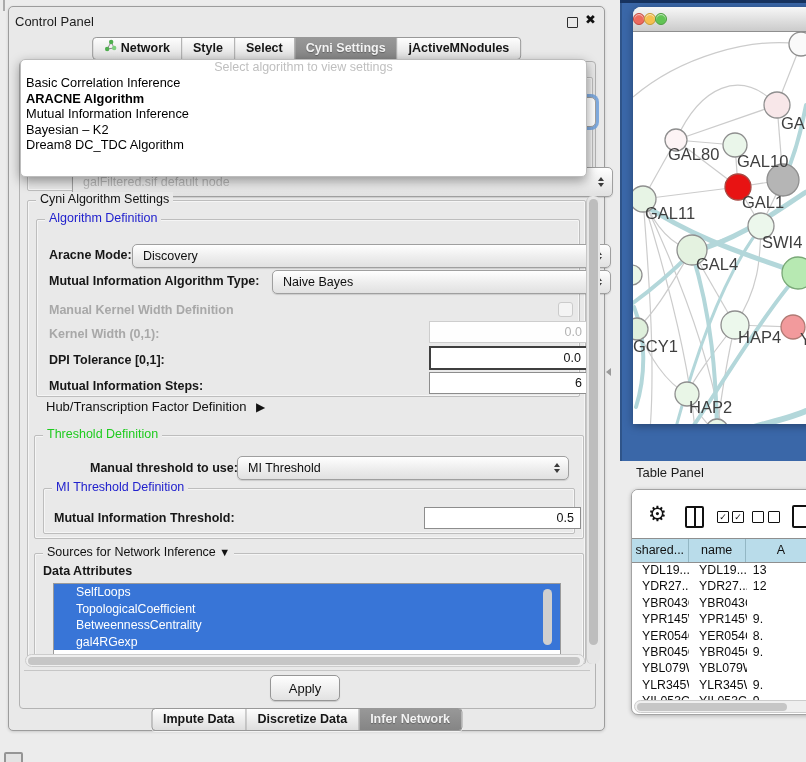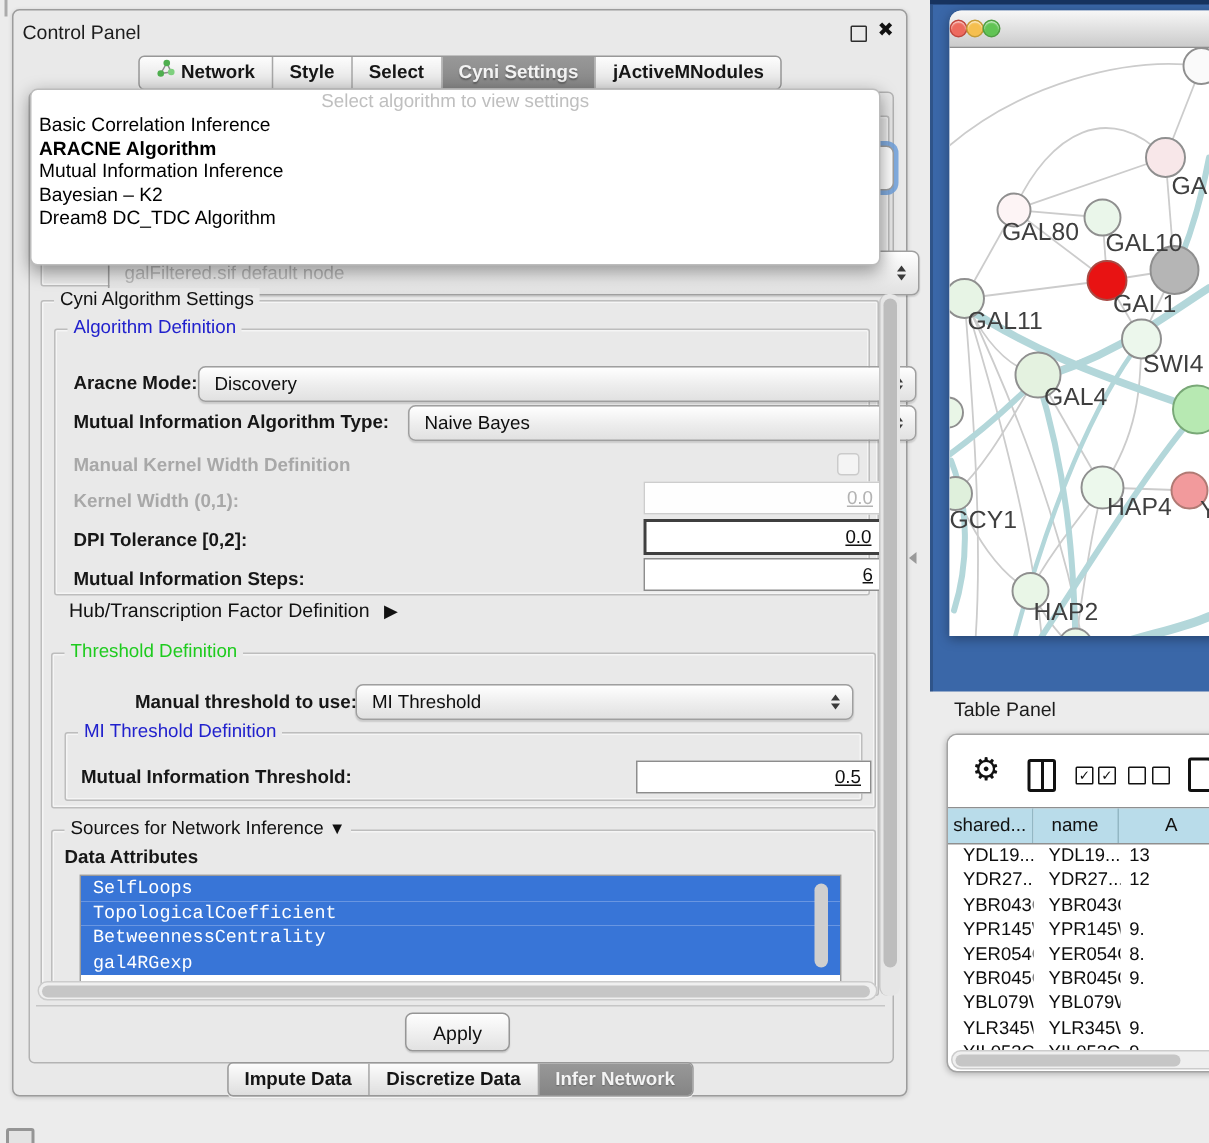--- a/index.html
+++ b/index.html
@@ -39,33 +39,33 @@
   #popup{left:0px;top:-3px;width:565px;height:116px;background:#fff;border:1px solid #bcbcbc;border-radius:5px;
          box-shadow:0 4px 12px rgba(0,0,0,.4);z-index:60;overflow:hidden;}
   #popup .prompt{height:15px;line-height:15px;text-align:center;font-size:12.5px;color:#bfbfbf;}
   #popup .opt{height:15.6px;line-height:15.6px;font-size:12.8px;padding-left:5px;color:#000;white-space:nowrap;}
   #popup .opt.bold{font-weight:bold;}
 
   .lbl{font-size:12.5px;font-weight:bold;color:#171717;white-space:nowrap;}
   .lbl.dis{color:#a8a8a8;}
   .plain{font-size:13px;color:#111;white-space:nowrap;}
   .field{background:#fff;border:1px solid #8d8d8d;font-size:12.5px;color:#111;
-         display:flex;align-items:center;justify-content:flex-end;padding:0 6px;text-decoration:underline;}
+         display:flex;align-items:center;justify-content:flex-end;padding:0 6px;}
   .field.dis{border-color:#cdcdcd;color:#b3b3b3;background:#fefefe;}
   .field.strong{border:2px solid #3f3f3f;}
   .checkbox{width:13px;height:13px;border:1px solid #cbcbcb;border-radius:3px;background:#f4f4f4;}
 
   
   .vtrack{background:#e6e6e6;border-left:1px solid #c7c7c7;border-radius:6px;}
   .vthumb{position:absolute;left:2px;width:9px;background:#bdbdbd;border-radius:5px;}
   .htrack{background:#efefef;border:1px solid #cccccc;border-radius:7px;}
   .hthumb{position:absolute;top:1.5px;height:8px;background:#c6c6c6;border-radius:5px;}
 
   #attr-list{background:#fff;border:1px solid #9a9a9a;overflow:hidden;}
-  .attr{height:16.5px;line-height:16.5px;font-size:12.3px;color:#fff;padding-left:8px;white-space:nowrap;font-family:Liberation Mono, monospace;}
+  .attr{height:16.5px;line-height:16.5px;font-size:12.3px;color:#fff;padding-left:22px;white-space:nowrap;}
   #apply-btn{width:68px;height:24px;border:1px solid #969696;border-radius:5px;
              background:linear-gradient(#fefefe,#e2e2e2);font-size:13px;color:#111;
              display:flex;align-items:center;justify-content:center;box-shadow:0 1px 1px rgba(0,0,0,.15);}
 
   
   #divider-handle{left:606px;top:368px;width:0;height:0;border-top:4px solid transparent;
                   border-bottom:4px solid transparent;border-right:5px solid #9a9a9a;}
   #net-frame{left:620px;top:0;width:190px;height:458px;border-top:3px solid #17335f;
              box-shadow:inset 2px 0 0 rgba(0,0,0,.18);}
   #net-window{left:633px;top:7px;width:220px;height:417px;background:#fff;border-radius:8px 0 0 0;
@@ -178,21 +178,21 @@
               <span class="tri-dn"></span>
             </span>
         </div>
 
         <div class="abs lbl dis" style="left:12px;top:83px;">Manual Kernel Width Definition</div>
         <div class="abs checkbox" style="left:521px;top:82px;"></div>
 
         <div class="abs lbl dis" style="left:12px;top:107px;">Kernel Width (0,1):</div>
         <div class="abs field dis" style="left:392px;top:101px;width:146px;height:20px;">0.0</div>
 
-        <div class="abs lbl" style="left:12px;top:133px;">DPI Tolerance [0,2]:</div>
+        <div class="abs lbl" style="left:12px;top:133px;">DPI Tolerance [0,1]:</div>
         <div class="abs field strong" style="left:392px;top:126px;width:144px;height:20px;">0.0</div>
 
         <div class="abs lbl" style="left:12px;top:159px;">Mutual Information Steps:</div>
         <div class="abs field" style="left:392px;top:152px;width:146px;height:20px;">6</div>
       </div>
 
       <div class="abs plain" style="left:18px;top:198px;">
         <span>Hub/Transcription Factor Definition</span>
         <span style="font-size:12px;margin-left:6px;">▶</span>
       </div>

